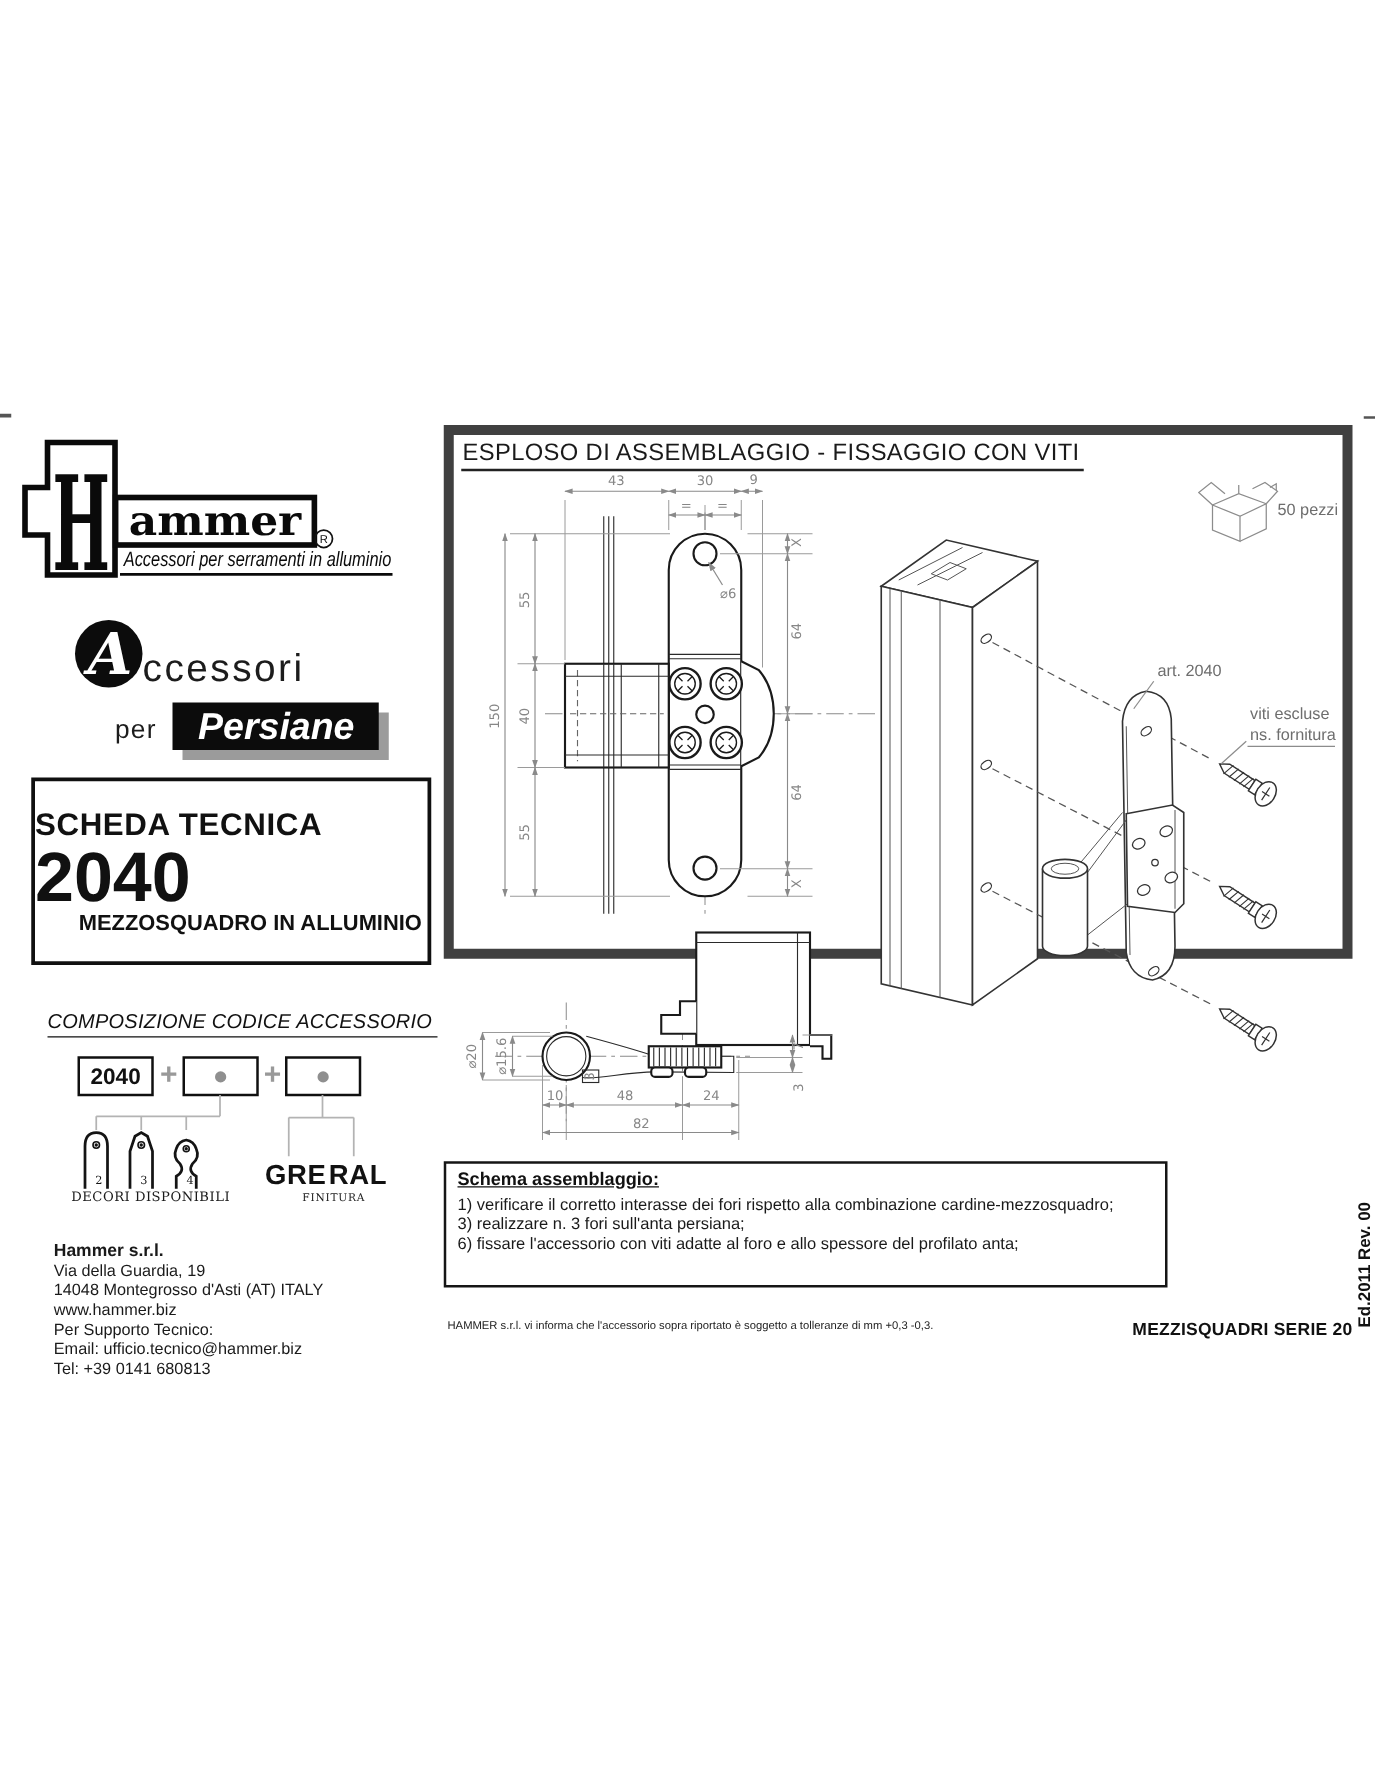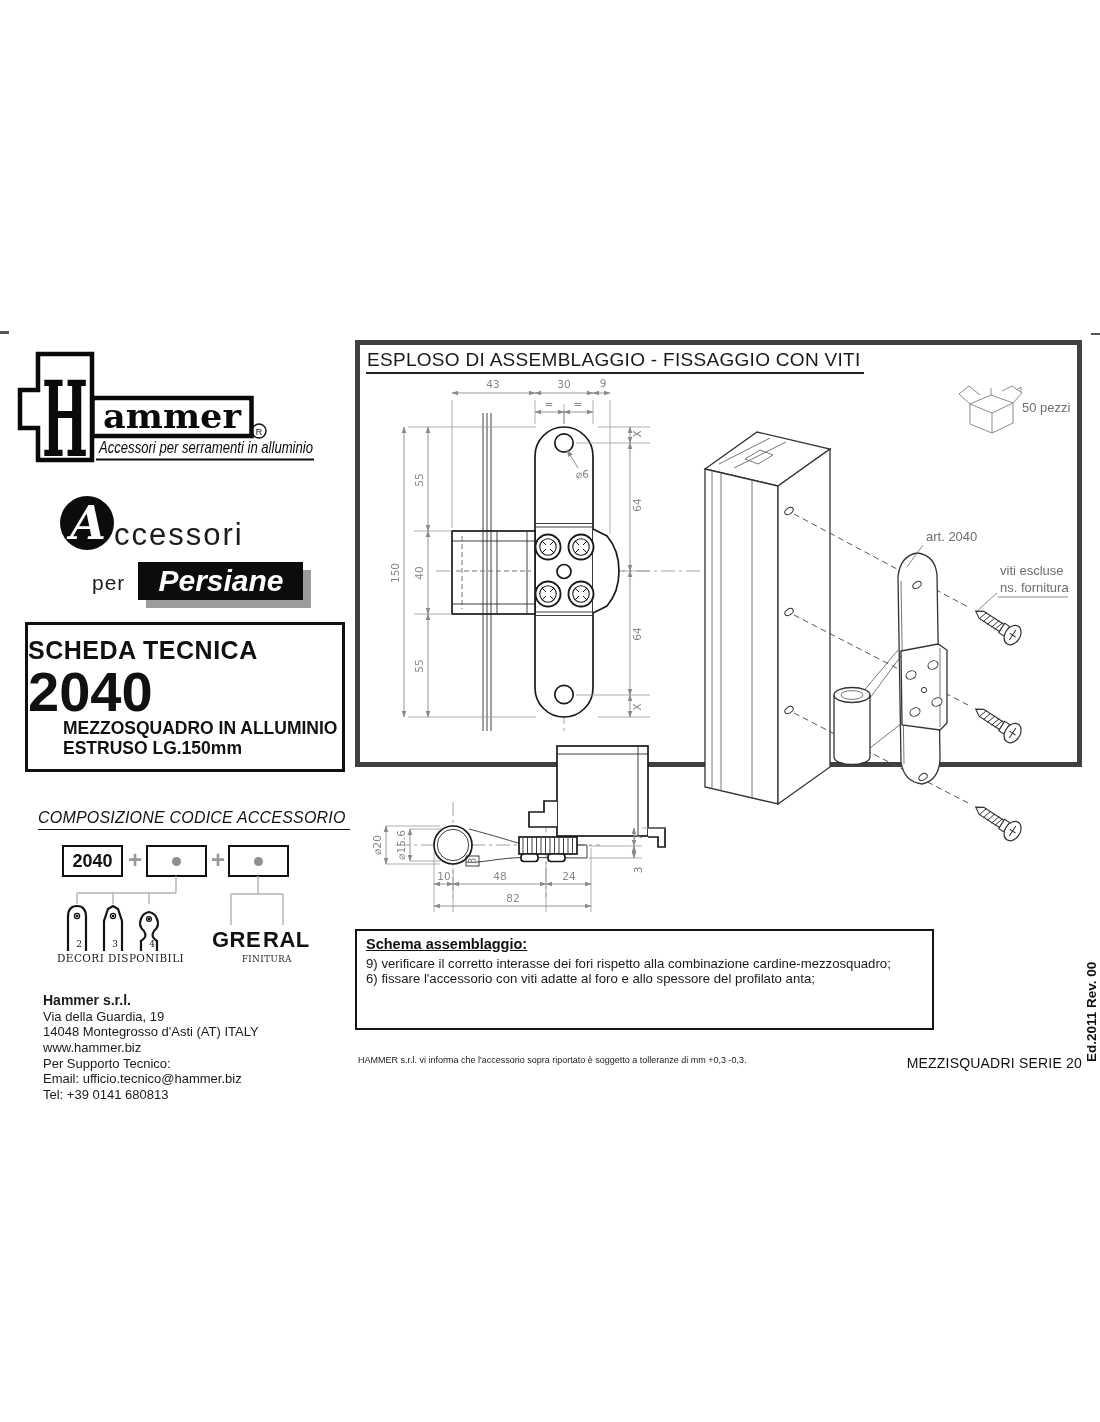--- a/index.html
+++ b/index.html
@@ -16,29 +16,29 @@
               border-bottom:1.6px solid #111;padding:0 4px 2px 0;letter-spacing:.2px;}
   .codebox{border:2.5px solid #101010;box-sizing:border-box;height:32px;
            display:flex;align-items:center;justify-content:center;background:#fff;}
   .plus{color:#999;font-size:24px;font-weight:bold;line-height:30px;}
   .dot{width:9px;height:9px;border-radius:50%;background:#8f8f8f;}
   .serif-cap{font-family:"DejaVu Serif",serif;color:#1a1a1a;}
   .finish{font-size:22px;font-weight:bold;letter-spacing:.5px;}
   .contact{left:43px;top:992px;font-size:13px;line-height:1.2;color:#1a1a1a;}
   .contact .co{font-size:14px;font-weight:bold;}
   
-  .mainbox{left:355px;top:340px;width:727px;height:427px;border:5px solid #404040;}
+  .mainbox{left:355px;top:340px;width:727px;height:427px;border:8px solid #404040;}
   .maintitle{display:inline-block;font-size:19px;letter-spacing:.3px;color:#1a1a1a;
              border-bottom:2px solid #222;margin:4px 0 0 6px;padding:0 3px 1px 1px;}
   .schemabox{left:355px;top:929px;width:579px;height:101px;border:2.5px solid #151515;
              box-sizing:border-box;padding:5px 9px;}
   .schemabox .st{font-size:14.5px;font-weight:bold;text-decoration:underline;margin-bottom:4px;}
   .schemabox .step{font-size:13.2px;line-height:1.16;color:#1a1a1a;}
   .disc{left:358px;top:1054px;width:620px;font-size:9px;line-height:1.45;color:#222;}
-  .series{right:18px;top:1055px;font-size:14px;font-weight:normal;letter-spacing:.2px;}
+  .series{right:18px;top:1055px;font-size:14px;font-weight:bold;letter-spacing:.2px;}
   .edition{left:1084px;top:1062px;transform:rotate(-90deg);transform-origin:0 0;
            font-size:13.5px;font-weight:bold;white-space:nowrap;}
   .tick{background:#555;}
   
   .ext{stroke:#9a9a9a;stroke-width:.8;}
   .dim{stroke:#8a8a8a;stroke-width:.9;fill:none;}
   .dt{font-size:10.5px;fill:#868686;font-family:"DejaVu Sans",sans-serif;}
   .objf{stroke:#1a1a1a;stroke-width:1.7;fill:#fff;}
   .obj2{stroke:#2a2a2a;stroke-width:.9;fill:none;}
   .cl{stroke:#8a8a8a;stroke-width:.8;stroke-dasharray:14 4 3 4;fill:none;}
@@ -73,21 +73,20 @@
   <text x="114" y="545" font-size="31" letter-spacing="2" fill="#1c1c1c">ccessori</text>
   <text x="92" y="590" font-size="21" letter-spacing="1" fill="#1c1c1c">per</text>
   <rect x="138" y="562" width="165" height="38" fill="#0c0c0c"></rect>
   <text x="221" y="591" text-anchor="middle" font-style="italic" font-weight="bold" font-size="30" fill="#fff">Persiane</text>
 </svg>
 
 <div class="abs box scheda">
   <div class="t1">SCHEDA TECNICA</div>
   <div class="t2">2040</div>
   <div class="t3">MEZZOSQUADRO IN ALLUMINIO</div>
-  <div class="t3">ESTRUSO LG.150mm</div>
 </div>
 
 <div class="abs comp-title">COMPOSIZIONE CODICE ACCESSORIO</div>
 
 <div class="abs codebox" style="left:62px;top:845px;width:61px">
   <span style="font-size:18px;font-weight:bold">2040</span>
 </div>
 <div class="abs plus" style="left:128px;top:845px">+</div>
 <div class="abs codebox" style="left:146px;top:845px;width:61px">
   <span class="dot"></span>
@@ -410,21 +409,22 @@
       <path d="M970,404 L959,394 L969,386 L980,395"></path>
       <path d="M1013,403 L1022,393 L1012,386 L1002,391"></path>
       <path d="M991,395 L991,388 M1016,390 L1021,387 L1021,392"></path>
     </g>
     <text class="lab" x="1022" y="412">50 pezzi</text>
   </g>
 </svg>
 
 <div class="abs schemabox">
   <div class="st">Schema assemblaggio:</div>
-  <div class="step">9) verificare il corretto interasse dei fori rispetto alla combinazione cardine-mezzosquadro;</div>
+  <div class="step">1) verificare il corretto interasse dei fori rispetto alla combinazione cardine-mezzosquadro;</div>
+  <div class="step">3) realizzare n. 3 fori sull'anta persiana;</div>
   <div class="step">6) fissare l'accessorio con viti adatte al foro e allo spessore del profilato anta;</div>
 </div>
 
 <div class="abs disc">
   <div>HAMMER s.r.l. vi informa che l'accessorio sopra riportato è soggetto a tolleranze di mm +0,3 -0,3.</div>
 </div>
 <div class="abs series">MEZZISQUADRI SERIE 20</div>
 <div class="abs edition">Ed.2011 Rev. 00</div>
 
 </body></html>

